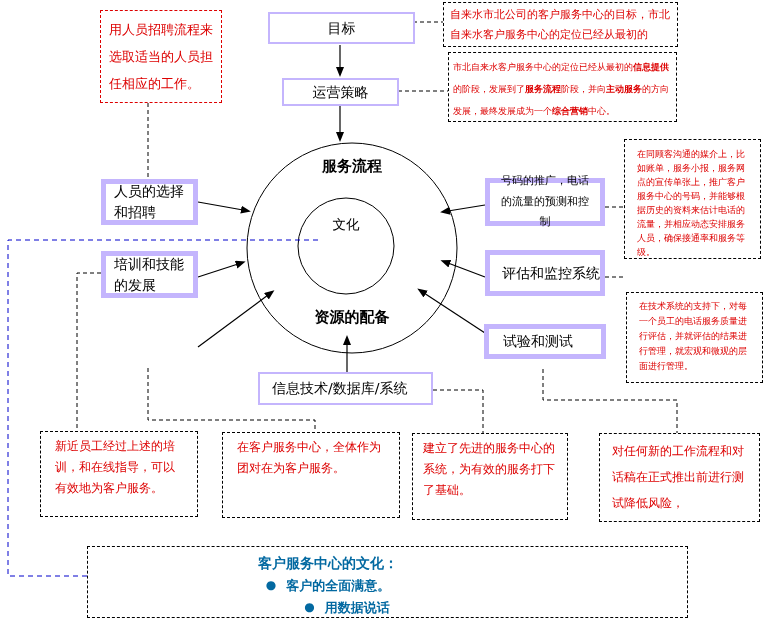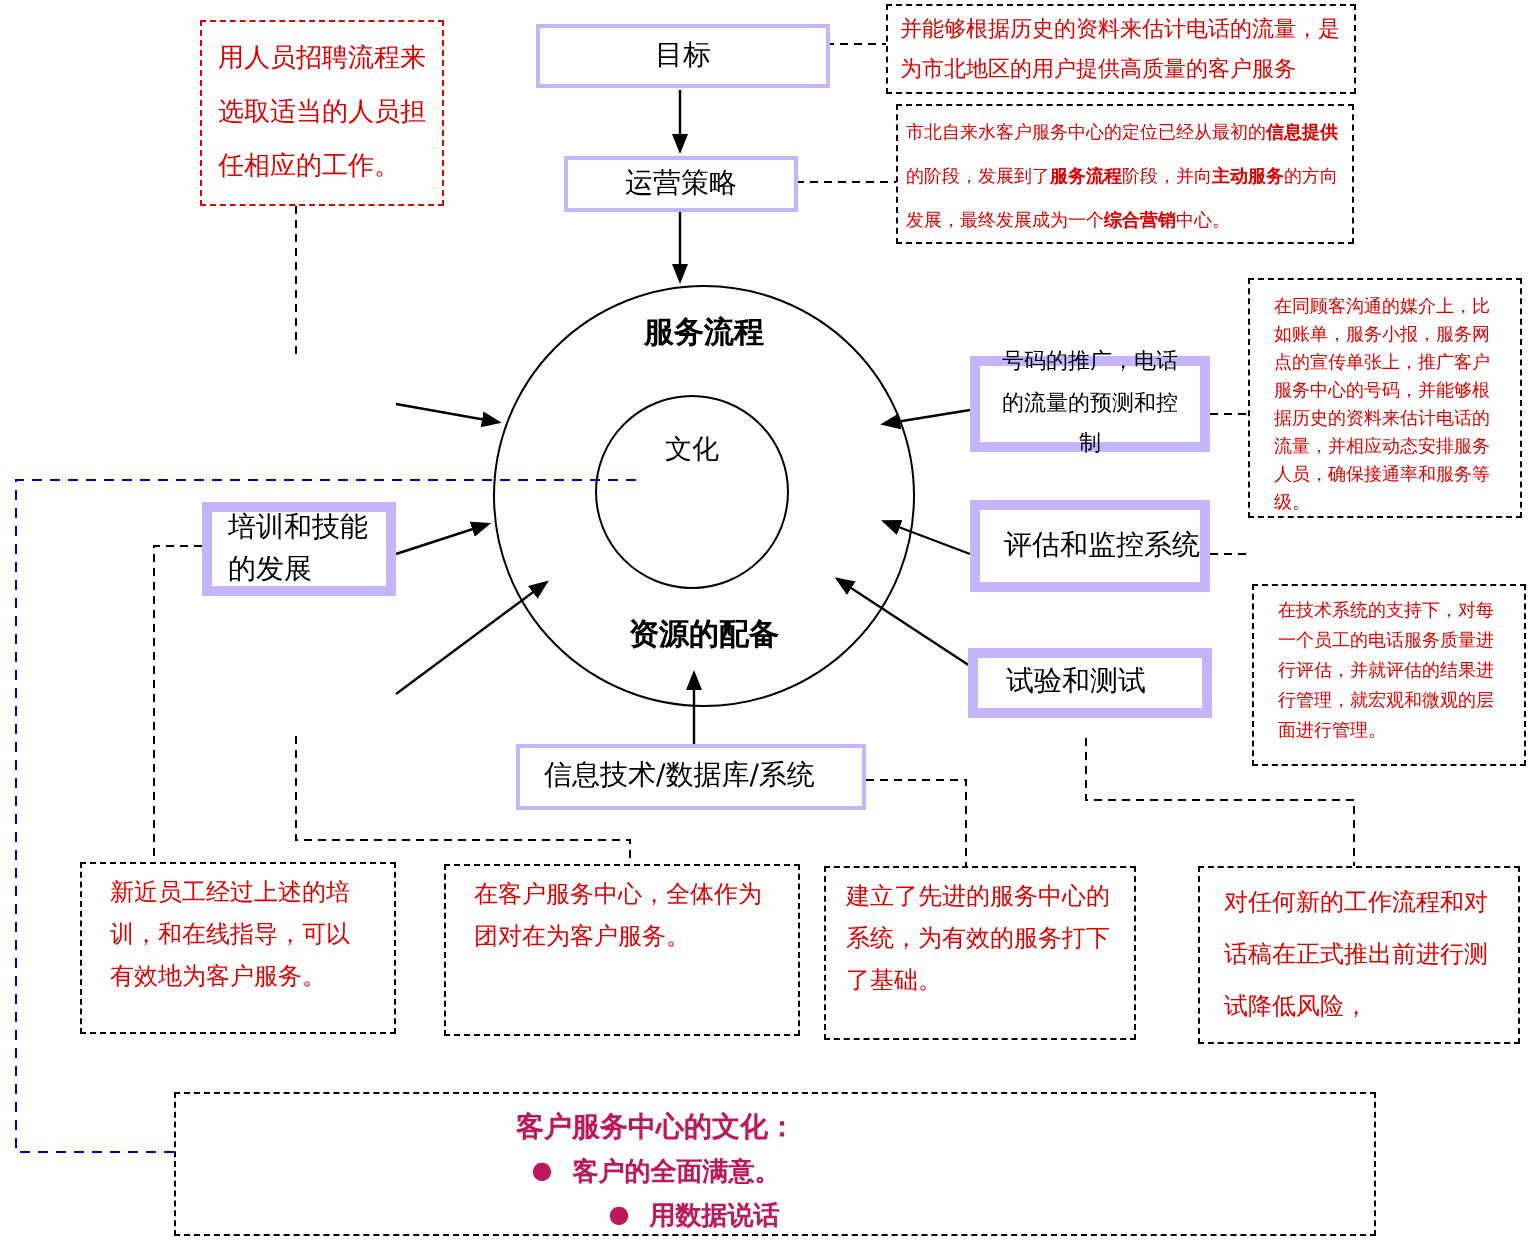--- a/index.html
+++ b/index.html
@@ -24,21 +24,21 @@
   .note {
     border:1px dashed #000; color:#dd0000; background:transparent;
   }
   .rednote { border-color:#dd0000; }
   .b { font-weight:bold; }
 
   
   .circ-label { text-align:center; white-space:nowrap; }
 
   
-  #culture-inner { text-align:center; color:#be185d; font-weight:bold; }
+  #culture-inner { text-align:center; color:#0369a1; font-weight:bold; }
   .culture-line { margin-top:4px; }
   .bullet { display:inline-block; margin-right:10px; font-size:12px; vertical-align:1px; }
 </style>
 </head>
 <body>
 
 <div id="stage">
 
   <svg width="766" height="623" viewBox="0 0 766 623">
     <defs>
@@ -81,31 +81,32 @@
     <span>目标</span>
   </div>
   <div class="abs fbox thick ctr" style="left:282px;top:78px;width:117px;height:28px;">
     <span>运营策略</span>
   </div>
 
   <div class="abs circ-label b" style="left:282px;top:157px;width:140px;font-size:15px;">服务流程</div>
   <div class="abs circ-label" style="left:306px;top:216px;width:80px;font-size:13.5px;">文化</div>
   <div class="abs circ-label b" style="left:277px;top:308px;width:150px;font-size:15px;">资源的配备</div>
 
+  <div class="abs fbox" style="left:101px;top:179px;width:97px;height:46px;padding:0 5px 0 8px;">人员的选择和招聘</div>
   <div class="abs fbox" style="left:101px;top:251px;width:97px;height:47px;padding:0 5px 0 8px;">培训和技能的发展</div>
 
   <div class="abs fbox ctr" style="left:485px;top:178px;width:120px;height:48px;font-size:11px;line-height:1.9;padding:0 6px;">号码的推广，电话的流量的预测和控制</div>
   <div class="abs fbox" style="left:485px;top:250px;width:120px;height:46px;padding-left:12px;">评估和监控系统</div>
   <div class="abs fbox" style="left:484px;top:324px;width:122px;height:35px;padding-left:14px;">试验和测试</div>
 
   <div class="abs fbox thick" style="left:258px;top:372px;width:175px;height:33px;padding-left:12px;">信息技术/数据库/系统</div>
 
   <div class="abs note rednote" style="left:100px;top:10px;width:122px;height:93px;font-size:13px;line-height:27px;padding:5px 8px;">用人员招聘流程来选取适当的人员担任相应的工作。</div>
 
-  <div class="abs note" style="left:443px;top:2px;width:235px;height:45px;font-size:11px;line-height:20px;padding:2px 6px;">并能够根据历史的资料来估计电话的流量，是为市北地区的用户提供高质量的客户服务</div>
+  <div class="abs note" style="left:443px;top:2px;width:235px;height:45px;font-size:11px;line-height:20px;padding:2px 6px;">自来水市北公司的客户服务中心的目标，市北自来水客户服务中心的定位已经从最初的</div>
 
   <div class="abs note" style="left:448px;top:52px;width:229px;height:70px;font-size:9px;line-height:22px;padding:3px 4px;">
     <span>市北自来水客户服务中心的定位已经从最初的</span><span class="b">信息提供</span><span>的阶段，发展到了</span><span class="b">服务流程</span><span>阶段，并向</span><span class="b">主动服务</span><span>的方向发展，最终发展成为一个</span><span class="b">综合营销</span><span>中心。</span>
   </div>
 
   <div class="abs note" style="left:624px;top:139px;width:137px;height:120px;font-size:9px;line-height:14px;padding:7px 12px 0;">在同顾客沟通的媒介上，比如账单，服务小报，服务网点的宣传单张上，推广客户服务中心的号码，并能够根据历史的资料来估计电话的流量，并相应动态安排服务人员，确保接通率和服务等级。</div>
 
   <div class="abs note" style="left:626px;top:292px;width:137px;height:91px;font-size:9px;line-height:15px;padding:6px 12px 0;">在技术系统的支持下，对每一个员工的电话服务质量进行评估，并就评估的结果进行管理，就宏观和微观的层面进行管理。</div>
 
   <div class="abs note" style="left:40px;top:431px;width:158px;height:86px;font-size:12px;line-height:21px;padding:4px 14px;">新近员工经过上述的培训，和在线指导，可以有效地为客户服务。</div>

